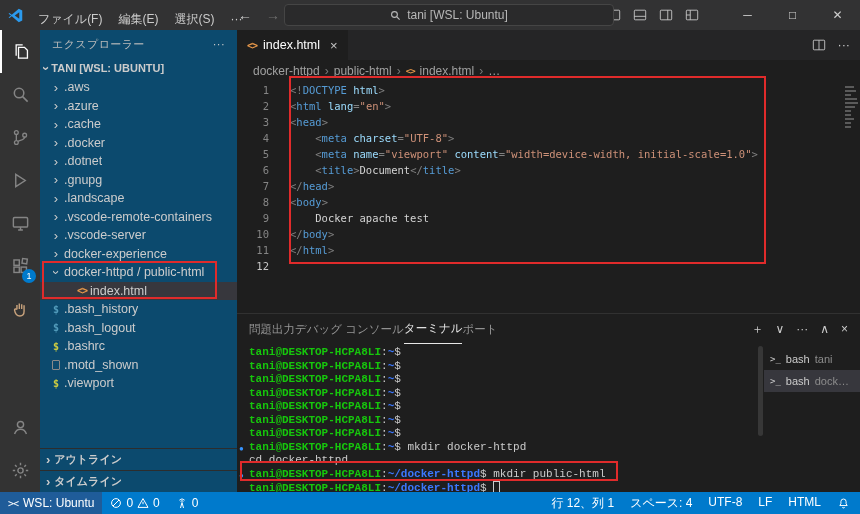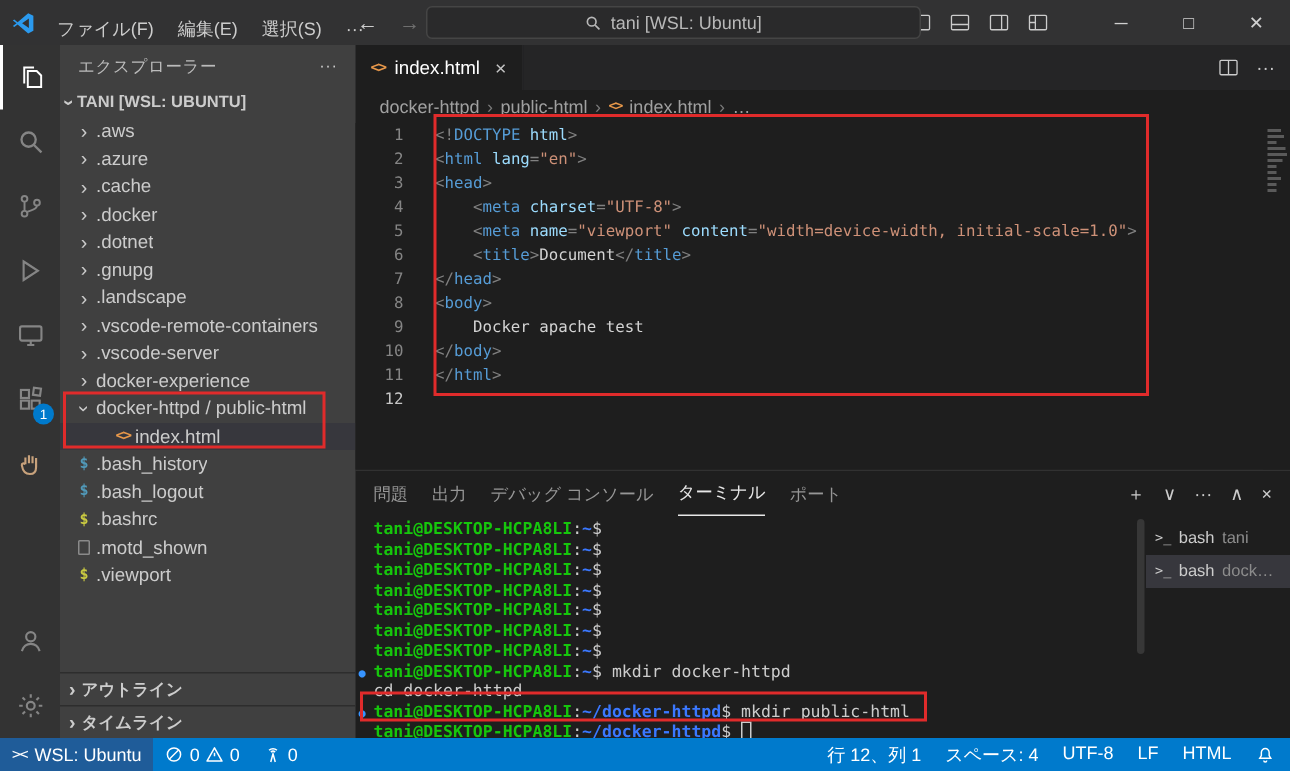--- a/index.html
+++ b/index.html
@@ -26,21 +26,21 @@
   
   .activitybar { width:40px; background:#333333; display:flex; flex-direction:column; align-items:center; }
   .act-item { position:relative; width:40px; height:43px; display:flex; align-items:center; justify-content:center; color:#858585; }
   .act-item.active { color:#ffffff; border-left:2px solid #ffffff; }
   .act-item svg { display:block; }
   .act-badge { position:absolute; right:4px; bottom:5px; min-width:14px; height:14px; border-radius:7px; background:#007acc; color:#fff; font-size:9px; display:flex; align-items:center; justify-content:center; padding:0 3px; }
   .act-bottom { margin-top:auto; display:flex; flex-direction:column; }
   .hand { color:#c8a27c; }
 
   
-  .sidebar { position:relative; width:197px; background:#404040; overflow:hidden; }
+  .sidebar { position:relative; width:197px; background:#0c4a6e; overflow:hidden; }
   .sidebar-header { height:28px; display:flex; align-items:center; padding:0 12px; font-size:11px; color:#bbbbbb; letter-spacing:.4px; }
   .sidebar-header .more { margin-left:auto; color:#cccccc; }
   .section-header { height:20px; display:flex; align-items:center; gap:3px; padding:0 4px; font-size:11px; font-weight:bold; color:#cccccc; }
   .section-header .chev { transform:rotate(90deg); }
   .tree { font-size:12.5px; }
   .tree-row { position:relative; height:18.5px; display:flex; align-items:center; color:#cccccc; cursor:default; }
   .tree-row.selected { background:#37373d; }
   .slot { width:16px; display:flex; justify-content:center; align-items:center; flex:none; }
   .chev { color:#cccccc; font-size:13px; line-height:1; }
   .chev.open { transform:rotate(90deg); }
@@ -76,21 +76,21 @@
   .minimap i { position:absolute; left:3px; height:2px; background:#5a5a5a; display:block; }
 
   
   .panel { height:179px; border-top:1px solid #313131; display:flex; flex-direction:column; background:#1e1e1e; }
   .panel-tabbar { height:30px; display:flex; align-items:center; padding:0 12px; gap:16px; font-size:11.5px; color:#969696; }
   .panel-tab { height:30px; display:flex; align-items:center; text-transform:none; }
   .panel-tab.active { color:#e7e7e7; border-bottom:1px solid #e7e7e7; }
   .panel-actions { margin-left:auto; display:flex; align-items:center; gap:12px; color:#cccccc; font-size:12px; }
   .panel-body { flex:1; display:flex; min-height:0; }
   .terminal { position:relative; flex:1; overflow:hidden; font-family:"DejaVu Sans Mono",monospace; font-size:11px; line-height:13.5px; padding-top:2px; }
-  .term-line { position:relative; padding-left:12px; white-space:pre; }
+  .term-line { position:relative; padding-left:12px; white-space:pre;font-family:Liberation Mono, monospace; }
   .term-dot { position:absolute; left:2px; top:1px; color:#3794ff; font-size:8px; }
   .t-g { color:#16c60c; font-weight:bold; }
   .t-b { color:#3b78ff; font-weight:bold; }
   .t-w { color:#cccccc; }
   .term-cursor { display:inline-block; width:7px; height:12px; border:1px solid #cccccc; vertical-align:-2px; }
   .term-scroll { position:absolute; right:1px; top:2px; width:5px; height:90px; background:#4f4f4f; opacity:.5; border-radius:3px; }
 
   .term-list { width:96px; flex:none; padding-top:4px; font-size:11px; }
   .tlist-row { height:22px; display:flex; align-items:center; gap:5px; padding:0 6px; color:#cccccc; white-space:nowrap; overflow:hidden; }
   .tlist-row.active { background:#37373d; }
@@ -407,21 +407,21 @@
             <i style="top:28px;width:6px"></i>
             <i style="top:32px;width:6px"></i>
             <i style="top:36px;width:9px"></i>
             <i style="top:40px;width:6px"></i>
             <i style="top:44px;width:6px"></i>
         </div>
       </div>
 
       <div class="panel">
         <div class="panel-tabbar">
-          <div class="panel-tabs" style="display:flex;gap:16px;height:30px">
+          <div class="panel-tabs" style="display:flex;height:30px">
               <div class="panel-tab">問題</div>
               <div class="panel-tab">出力</div>
               <div class="panel-tab">デバッグ コンソール</div>
               <div class="panel-tab active">ターミナル</div>
               <div class="panel-tab">ポート</div>
             </div>
           <div class="panel-actions">
             <span>＋</span>
             <span>∨</span>
             <span>···</span>

